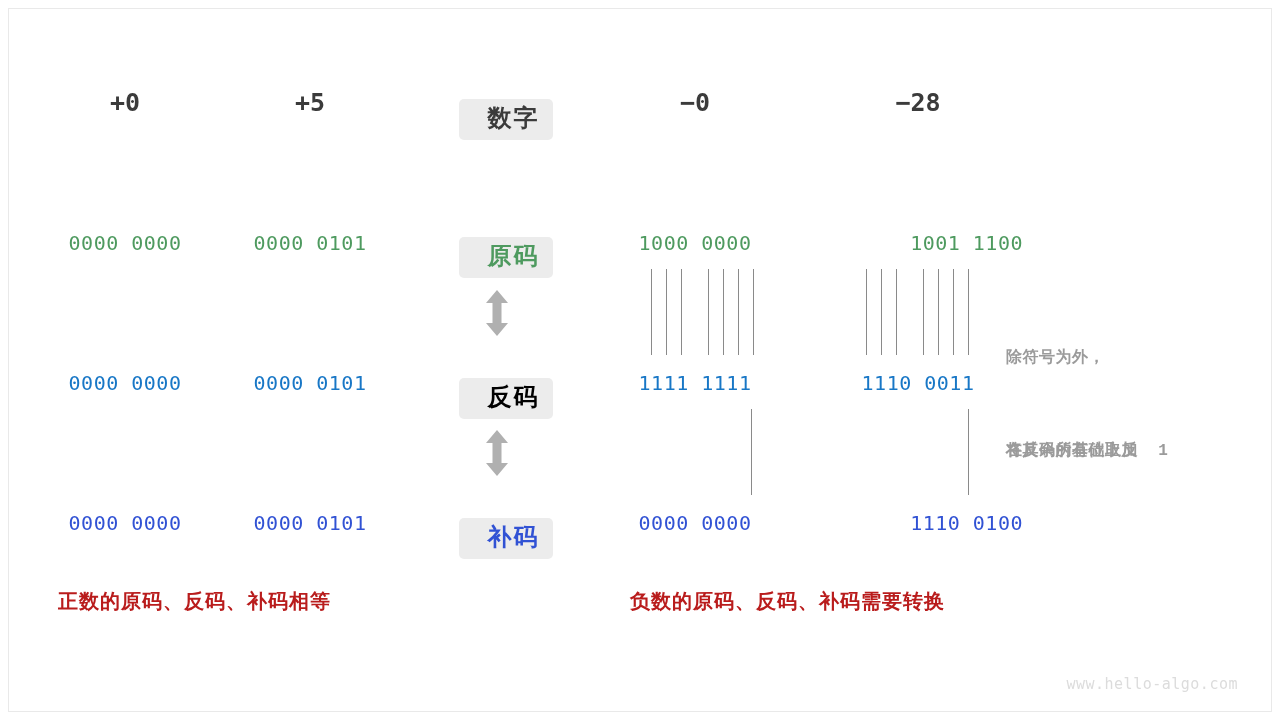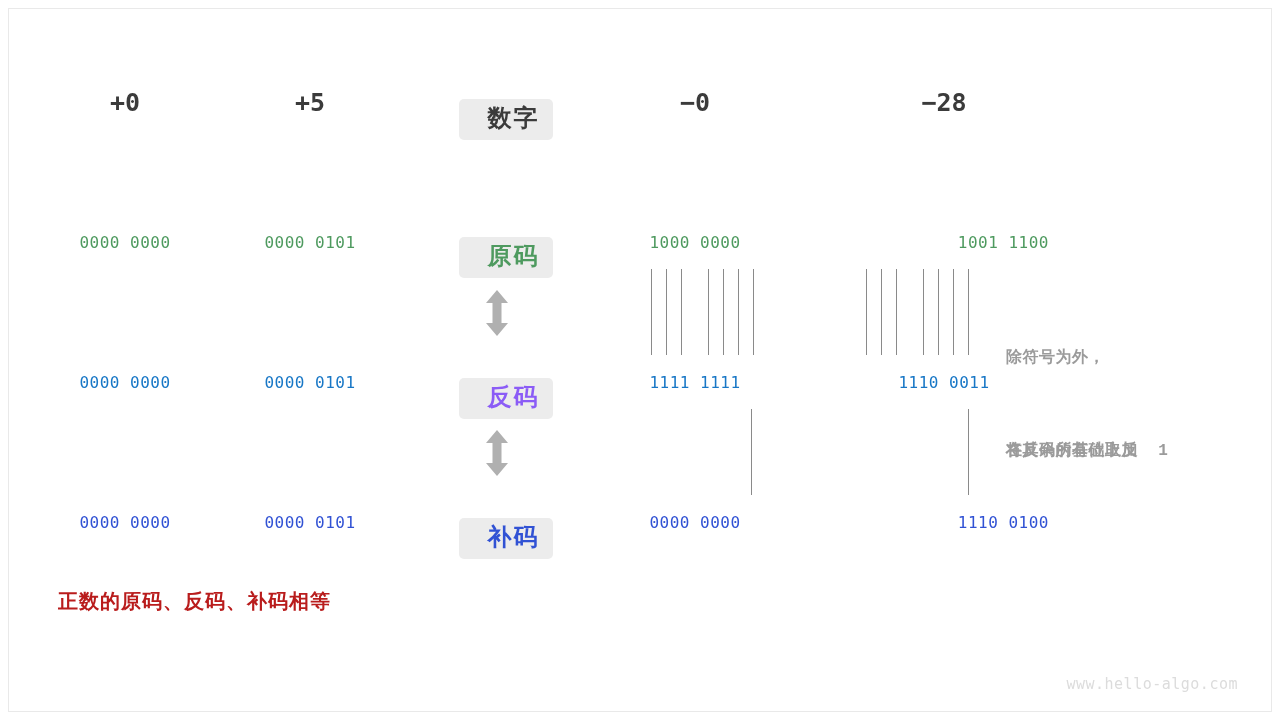--- a/index.html
+++ b/index.html
@@ -39,35 +39,35 @@
     position: absolute;
     text-align: center;
     white-space: pre;
   }
 
   
   .col-c0 { left: 20px;  width: 210px; }   
   .col-c1 { left: 205px; width: 210px; }   
   .col-lbl{ left: 420px; width: 155px; }   
   .col-c2 { left: 590px; width: 210px; }   
-  .col-c3 { left: 839px; width: 210px; }   
+  .col-c3 { left: 813px; width: 210px; }   
 
   
   .hdr {
     font-family: "DejaVu Sans Mono", monospace;
     font-size: 25px;
     font-weight: bold;
     color: #3b3b3b;
     line-height: 30px;
   }
 
   
   .bits {
     font-family: "DejaVu Sans Mono", monospace;
-    font-size: 16px;
+    font-size: 20px;
     font-weight: normal;
     line-height: 28px;
     letter-spacing: 0.5px;
   }
   .bits-green { color: #4e9a5f; }
   .bits-cyan  { color: #1877c6; }
   .bits-blue  { color: #3152d4; }
 
   
   .chip {
@@ -76,21 +76,21 @@
     border-radius: 5px;
     padding: 7px 14px 9px 28px;
     font-family: "DejaVu Sans", sans-serif;
     font-size: 24px;
     font-weight: bold;
     letter-spacing: 2px;
     line-height: 1.05;
   }
   .chip-dark  { color: #3b3b3b; }
   .chip-green { color: #4e9a5f; }
-  .chip-cyan  { color: #8b5cf6; }
+  .chip-cyan  { color: #000000; }
   .chip-blue  { color: #3152d4; }
 
   
   .dbl-arrow {
     position: absolute;
     left: 484px;
     width: 26px;
     height: 46px;
   }
 
@@ -228,15 +228,16 @@
   <div class="cell col-lbl" style="top:500px;">
     <span class="chip chip-blue">补码</span>
   </div>
 
   <div class="cell col-c2 bits bits-blue" style="top:509px;">0000 0000</div>
 
   <div class="cell col-c3 bits bits-blue" style="top:509px;text-align:right;">1110 0100</div>
 
   <div class="caption" style="left:58px; top:588px;">正数的原码、反码、补码相等</div>
 
+  <div class="caption" style="left:630px; top:588px;">负数的原码、反码、补码需要转换</div>
 
   <div class="watermark">www.hello-algo.com</div>
 </div>
 
 </body></html>

